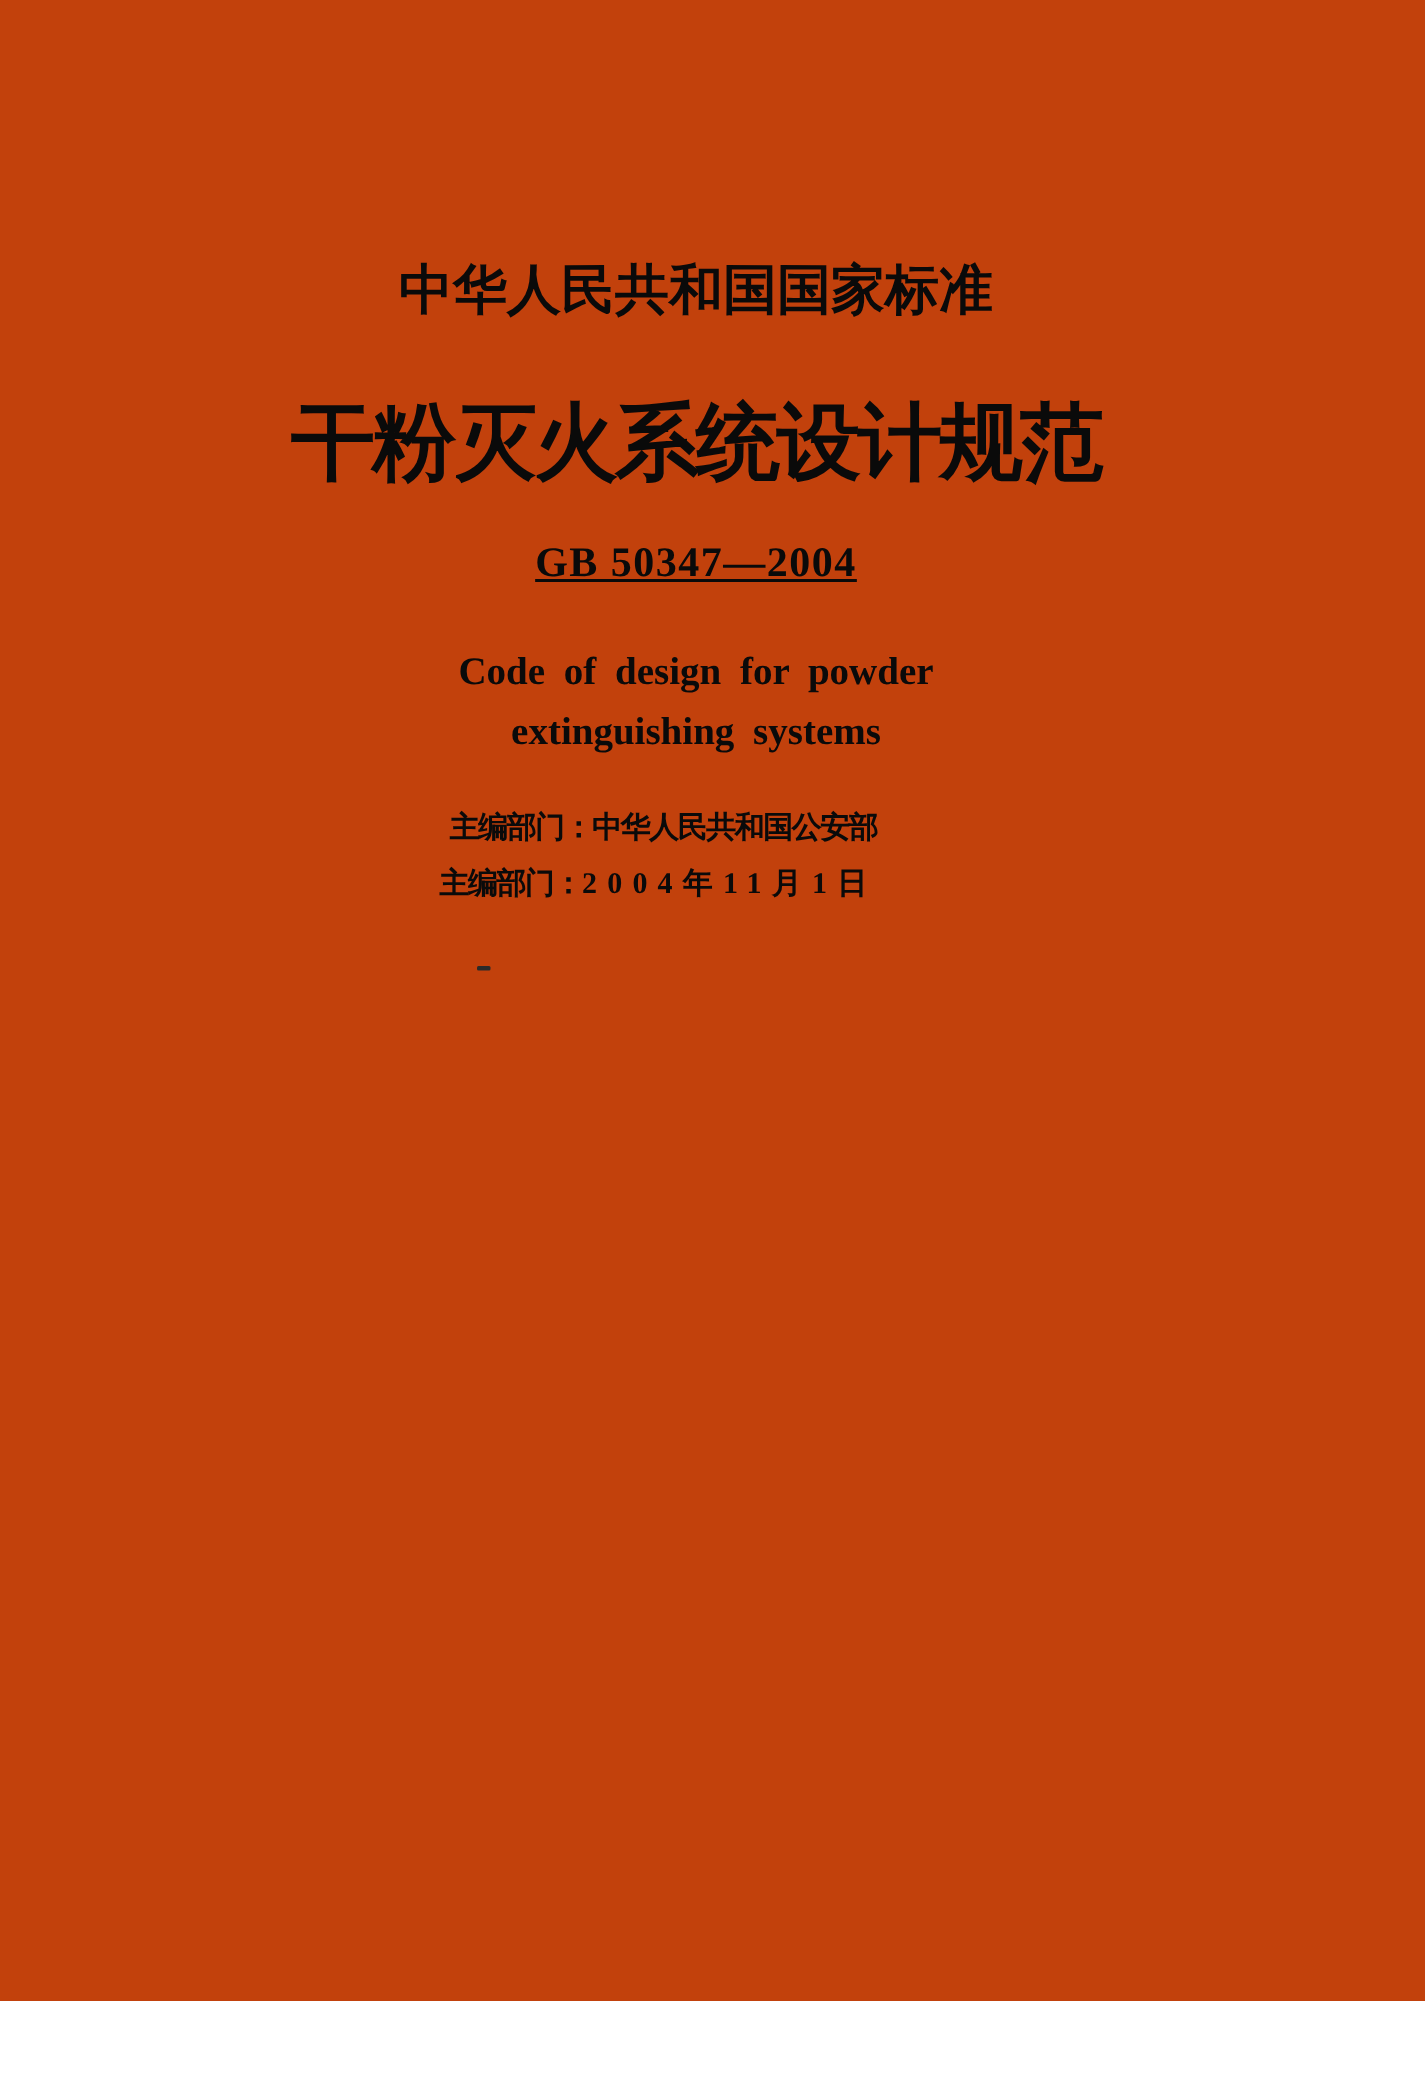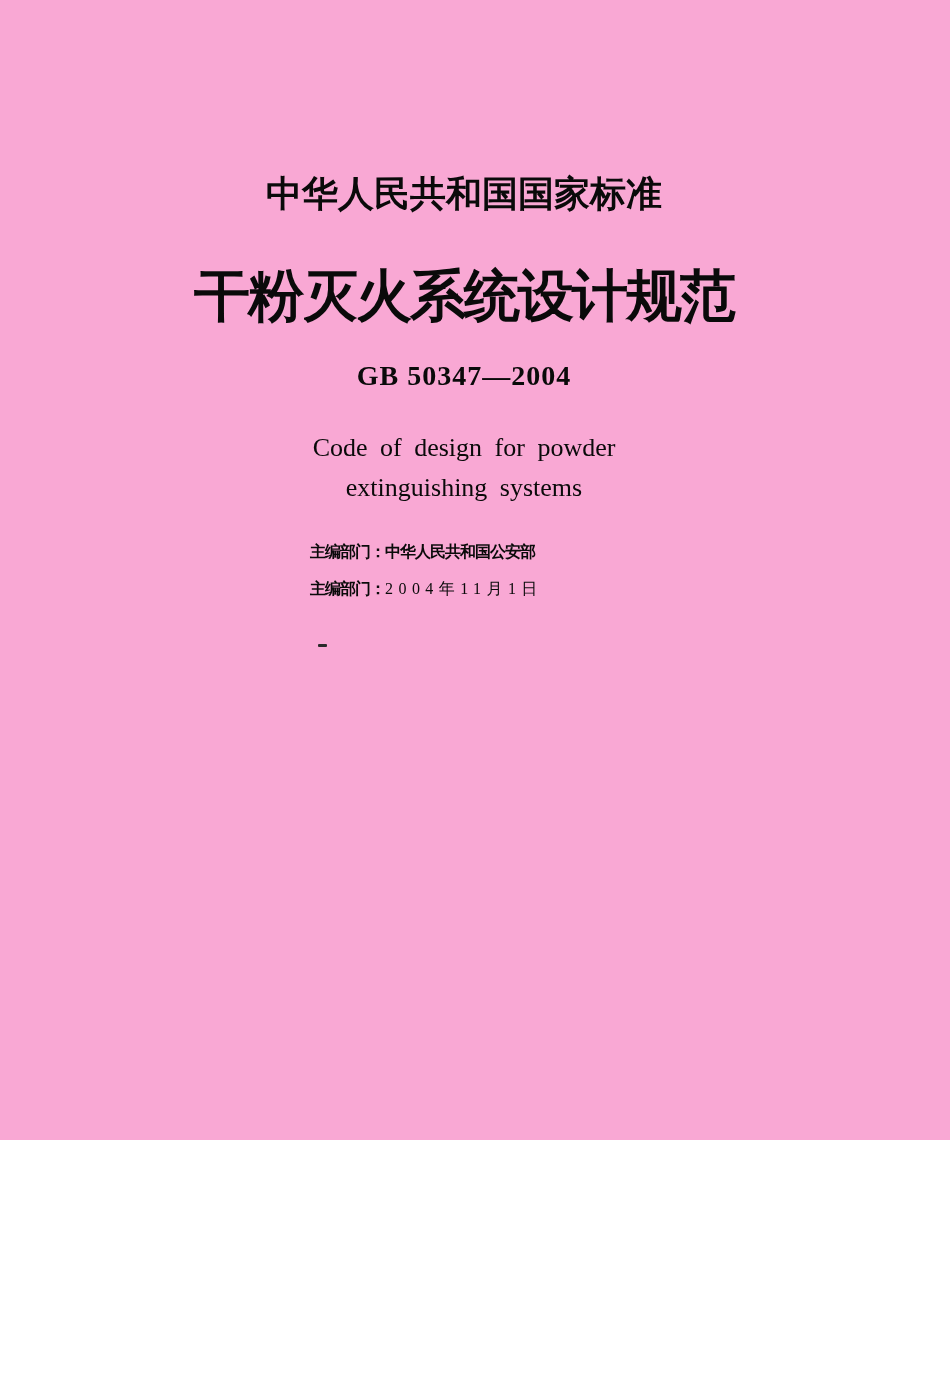--- a/index.html
+++ b/index.html
@@ -3,22 +3,22 @@
 <meta charset="utf-8">
 <style>
   html, body {
     margin: 0;
     padding: 0;
     background: #ffffff;
   }
   .page {
     position: relative;
     width: 950px;
-    height: 1140px;
-    background: #f9a8d4;
+    height: 1334px;
+    background: #c2410c;
     color: #0a0a0a;
     overflow: hidden;
     font-family: "DejaVu Sans", sans-serif;
   }
   .centered {
     position: absolute;
     left: 0;
     width: 950px;
     padding-right: 22px;
     box-sizing: border-box;
@@ -41,43 +41,45 @@
     letter-spacing: -2px;
     color: #0a0a0a;
   }
   .std-number {
     top: 360px;
     font-size: 28px;
     line-height: 32px;
     font-weight: bold;
     font-family: "Liberation Serif", "DejaVu Serif", serif;
     letter-spacing: 1px;
+    text-decoration: underline;
   }
   .title-en {
     top: 428px;
     font-size: 26px;
     line-height: 40px;
-    font-weight: normal;
+    font-weight: bold;
     font-family: "Liberation Serif", "DejaVu Serif", serif;
     word-spacing: 6px;
   }
   .info-block {
     position: absolute;
-    left: 310px;
+    left: 293px;
     top: 533px;
-    font-size: 16px;
+    font-size: 20px;
     line-height: 37px;
     font-weight: bold;
     letter-spacing: -1px;
     white-space: nowrap;
+    text-align: right;
   }
   .info-row { display: block; }
   .info-value.spaced {
     letter-spacing: 0.34em;
-    font-weight: normal;
+    font-weight: bold;
     font-family: "Liberation Serif", "DejaVu Serif", serif;
   }
   .artifact-mark {
     position: absolute;
     left: 318px;
     top: 644px;
     width: 9px;
     height: 3px;
     background: #2a2a2a;
     border-radius: 1px;

